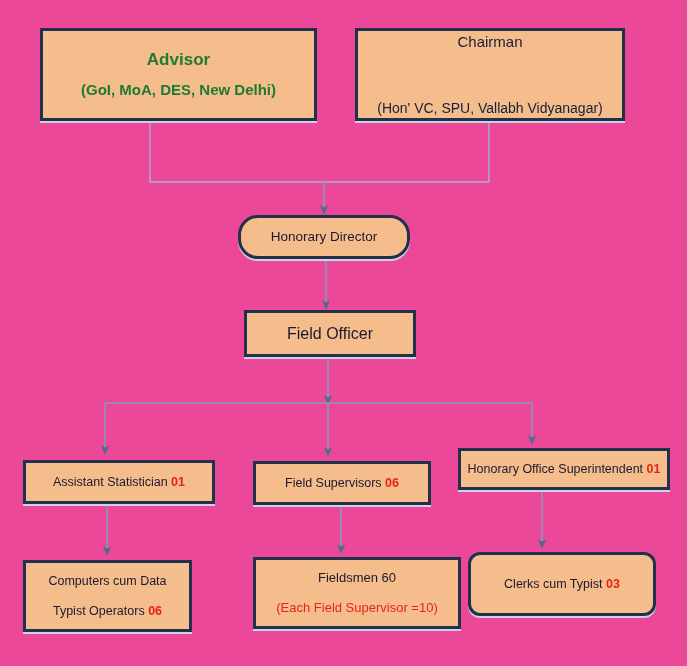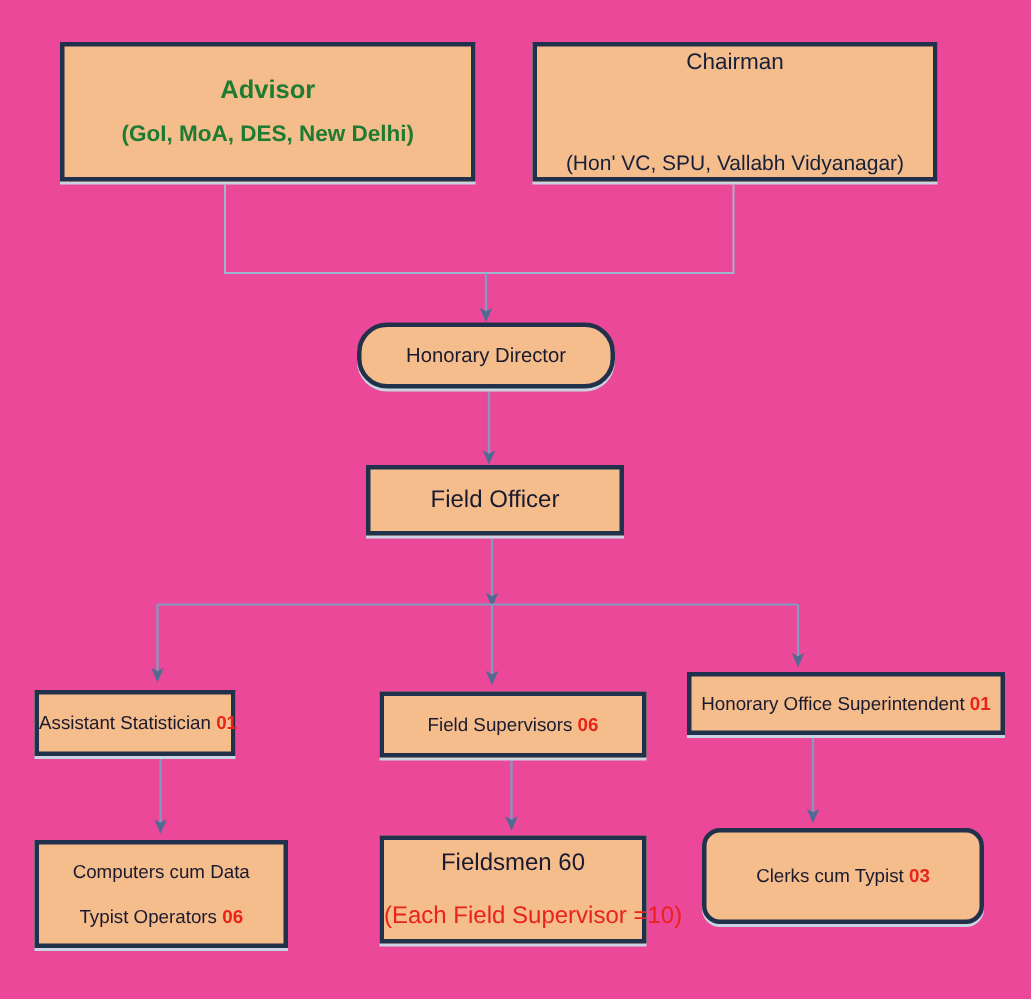--- a/index.html
+++ b/index.html
@@ -78,41 +78,41 @@
     left: 238px; top: 215px; width: 172px; height: 44px;
     font-size: 13.5px;
     border-radius: 20px;
   }
   #node-field-officer {
     left: 244px; top: 310px; width: 172px; height: 47px;
     font-size: 16px;
   }
   
   #node-assistant-statistician {
-    left: 23px;  top: 460px; width: 134px; height: 44px;
+    left: 23px;  top: 460px; width: 192px; height: 44px;
     font-size: 12.5px;
   }
   #node-field-supervisors {
     left: 253px; top: 461px; width: 178px; height: 44px;
     font-size: 12.5px;
   }
   #node-office-superintendent {
     left: 458px; top: 448px; width: 212px; height: 42px;
     font-size: 12.5px;
   }
   
   #node-computers-operators {
     left: 23px;  top: 560px; width: 169px; height: 72px;
     font-size: 12.5px;
     align-items: center;
   }
   #node-computers-operators .line1 { margin-bottom: 11px; }
   #node-fieldsmen {
-    left: 253px; top: 557px; width: 178px; height: 72px;
-    font-size: 16px;
+    left: 253px; top: 557px; width: 208px; height: 72px;
+    font-size: 13px;
   }
   #node-fieldsmen .line1 { margin-bottom: 11px; }
   #node-fieldsmen .line2 { color: #E8231A; }
   #node-clerks-typist {
     left: 468px; top: 552px; width: 188px; height: 64px;
     font-size: 12.5px;
     border-radius: 12px;
   }
   .count {
     color: #E8231A;

